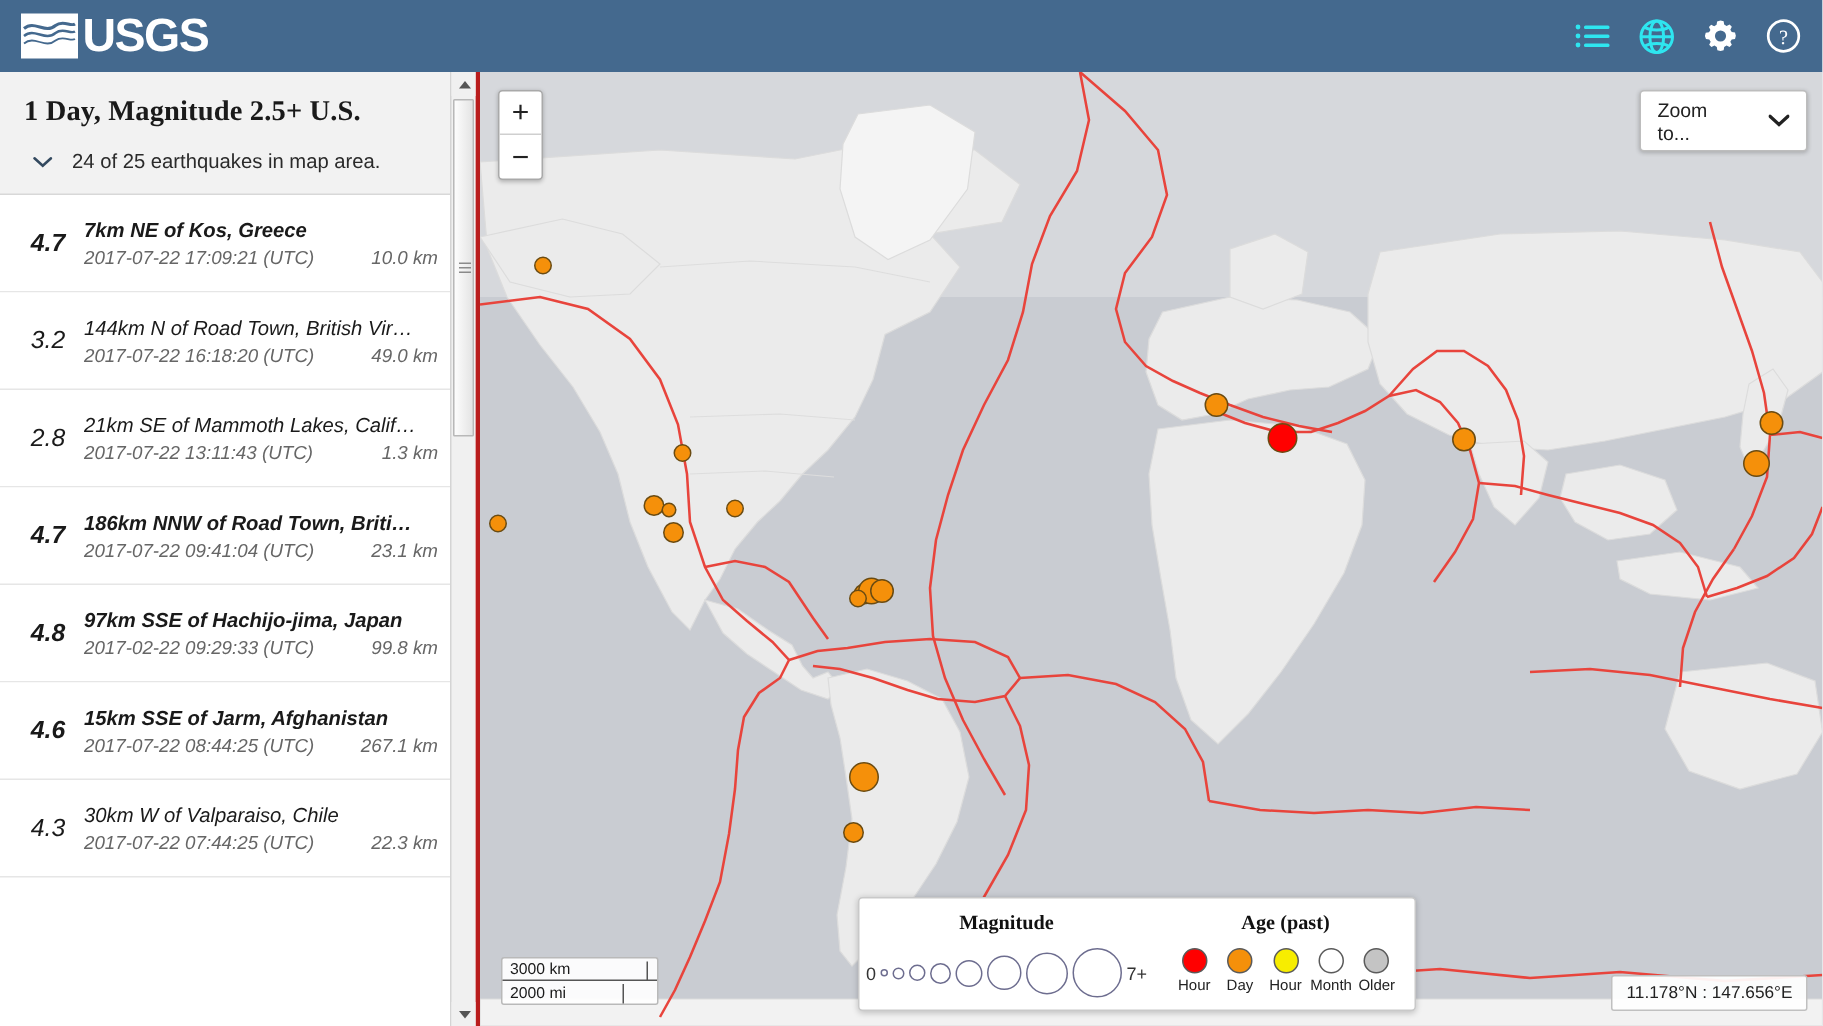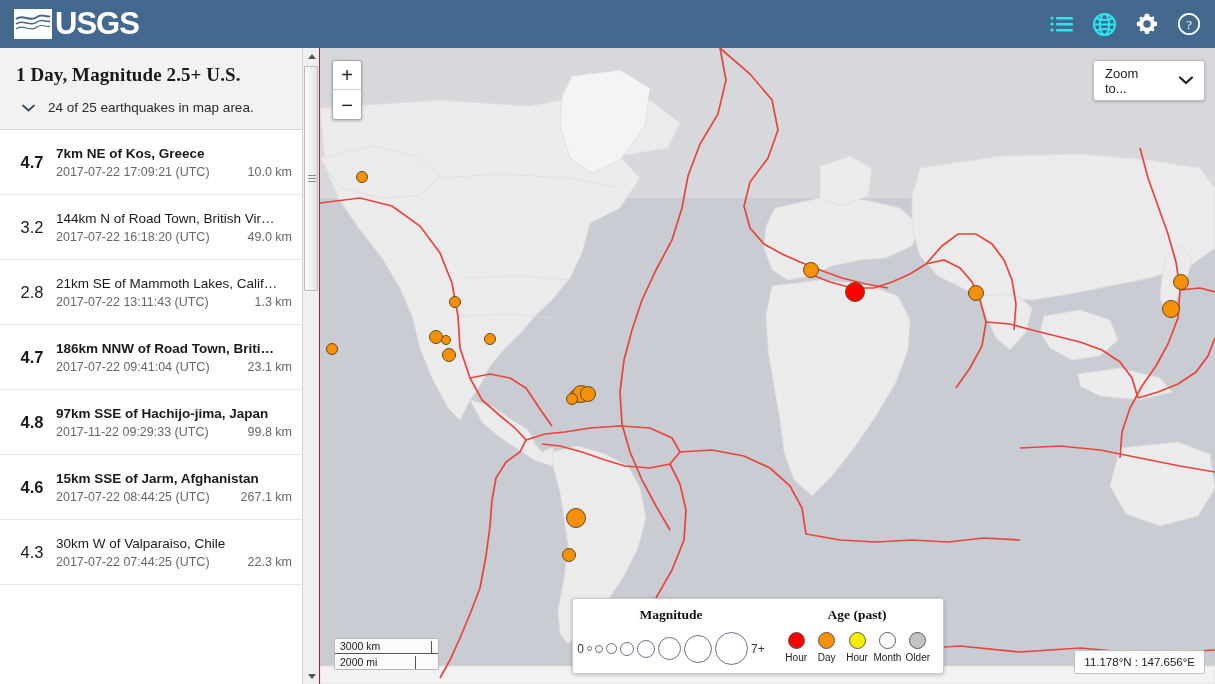--- a/index.html
+++ b/index.html
@@ -34,21 +34,21 @@
     margin-left: auto; margin-right: 14px;
     display: flex; align-items: center; gap: 18px;
   }
   .hicon { cursor: pointer; display: block; line-height: 0; }
 
   
   .sidebar {
     position: absolute; top: 48px; left: 0;
     width: 320px; height: 636px;
     background: #ffffff;
-    border-right: 1px solid #b91c1c;
+    border-right: 3px solid #b91c1c;
     z-index: 30;
     overflow: hidden;
   }
   .sb-head {
     background: #f2f2f2;
     padding: 16px 16px 14px 16px;
     border-bottom: 1px solid #d8d8d8;
     width: 306px;
   }
   .sb-title {
@@ -56,21 +56,21 @@
     font-weight: bold; font-size: 19px; color: #1a1a1a;
     letter-spacing: 0.1px;
   }
   .sb-sub {
     margin-top: 14px; display: flex; align-items: center;
     font-size: 13px; color: #333; padding-left: 6px;
   }
   .sb-caret { width: 26px; color: #2a4a6b; font-size: 13px; line-height: 1; }
   .sb-sub-text { font-size: 13.5px; color: #2b2b2b; text-align: center; }
 
-  .eq-list { width: 306px; }
+  .eq-list { width: 306px; font-style: italic; }
   .eq-row {
     display: flex; align-items: center;
     height: 65px;
     border-bottom: 1px solid #e6e6e6;
     padding: 0 10px 0 8px;
     background: #fff;
     cursor: pointer;
   }
   .eq-mag {
     width: 48px; text-align: center; flex: 0 0 48px;
@@ -319,21 +319,21 @@
               <span class="eq-time">2017-07-22 09:41:04 (UTC)</span>
               <span class="eq-depth">23.1 km</span>
             </div>
           </div>
         </div>
         <div class="eq-row">
           <div class="eq-mag strong">4.8</div>
           <div class="eq-body">
             <div class="eq-place strong">97km SSE of Hachijo-jima, Japan</div>
             <div class="eq-meta">
-              <span class="eq-time">2017-11-22 09:29:33 (UTC)</span>
+              <span class="eq-time">2017-02-22 09:29:33 (UTC)</span>
               <span class="eq-depth">99.8 km</span>
             </div>
           </div>
         </div>
         <div class="eq-row">
           <div class="eq-mag strong">4.6</div>
           <div class="eq-body">
             <div class="eq-place strong">15km SSE of Jarm, Afghanistan</div>
             <div class="eq-meta">
               <span class="eq-time">2017-07-22 08:44:25 (UTC)</span>

